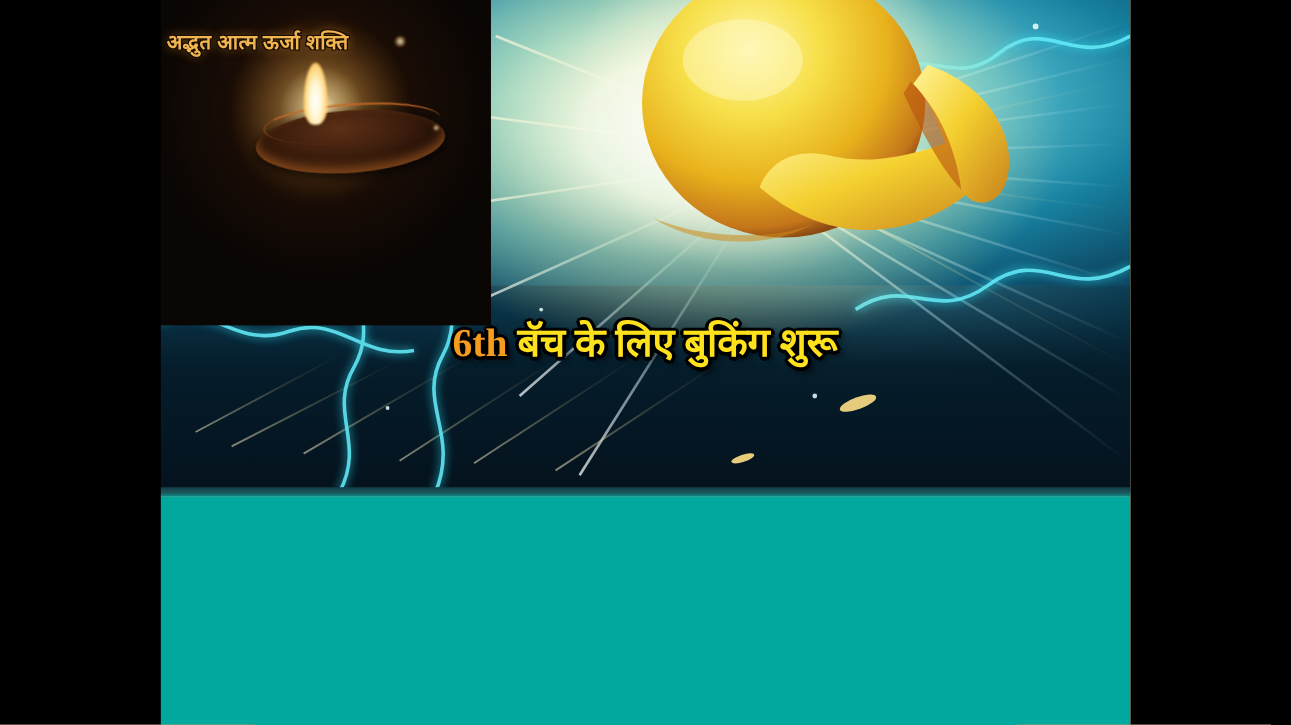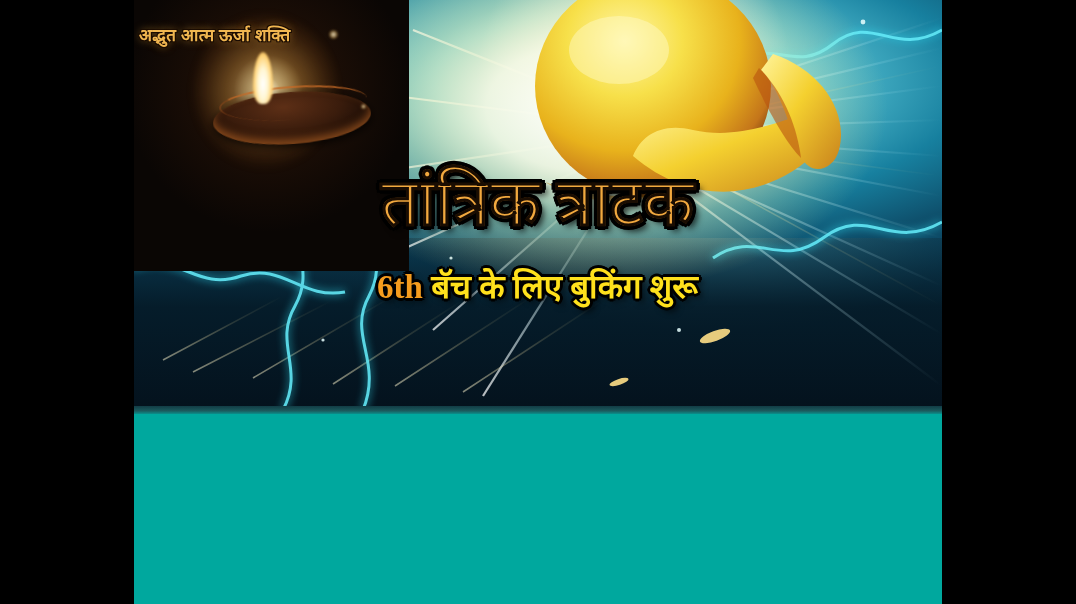--- a/index.html
+++ b/index.html
@@ -342,21 +342,20 @@
         <div class="flame-glow"></div>
         <div class="diya-bowl"></div>
         <div class="diya-rim"></div>
         <div class="flame"></div>
         <div class="spark" style="left:196px; top:30px; width:9px; height:9px;"></div>
         <div class="spark" style="left:228px; top:104px; width:5px; height:5px;"></div>
       </div>
 
       <div class="lamp-heading">अद्भुत आत्म ऊर्जा शक्ति</div>
 
-      <div class="main-title">तांत्रिक त्राटक</div>
 
       <div class="sub-line">
         <span class="batch-num">6th</span>
         <span class="batch-text">बॅच के लिए बुकिंग शुरू</span>
       </div>
     </div>
 
     <div class="teal-divider"></div>
     <div class="teal-panel">
       

